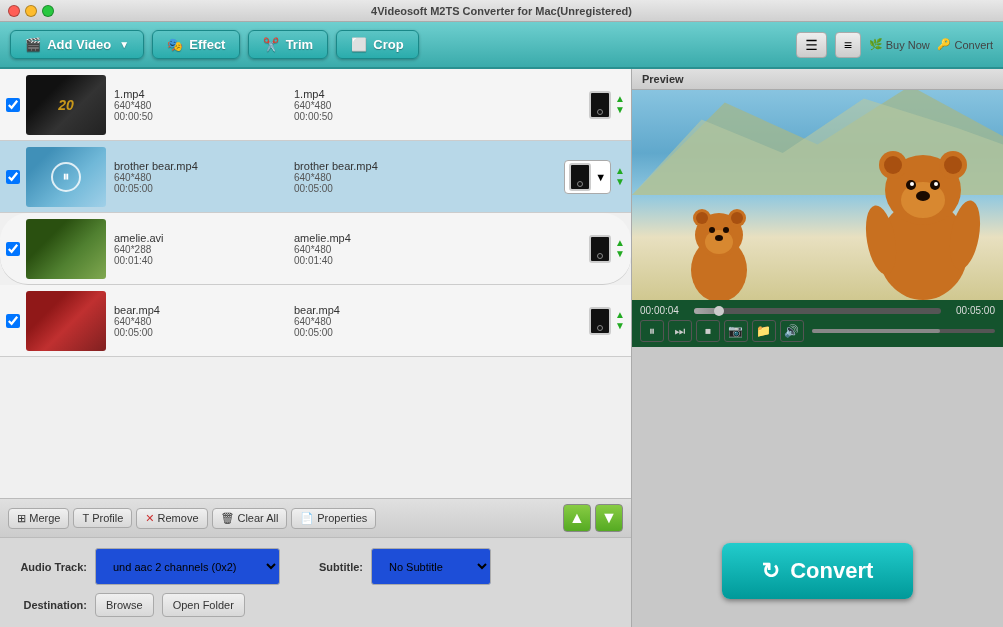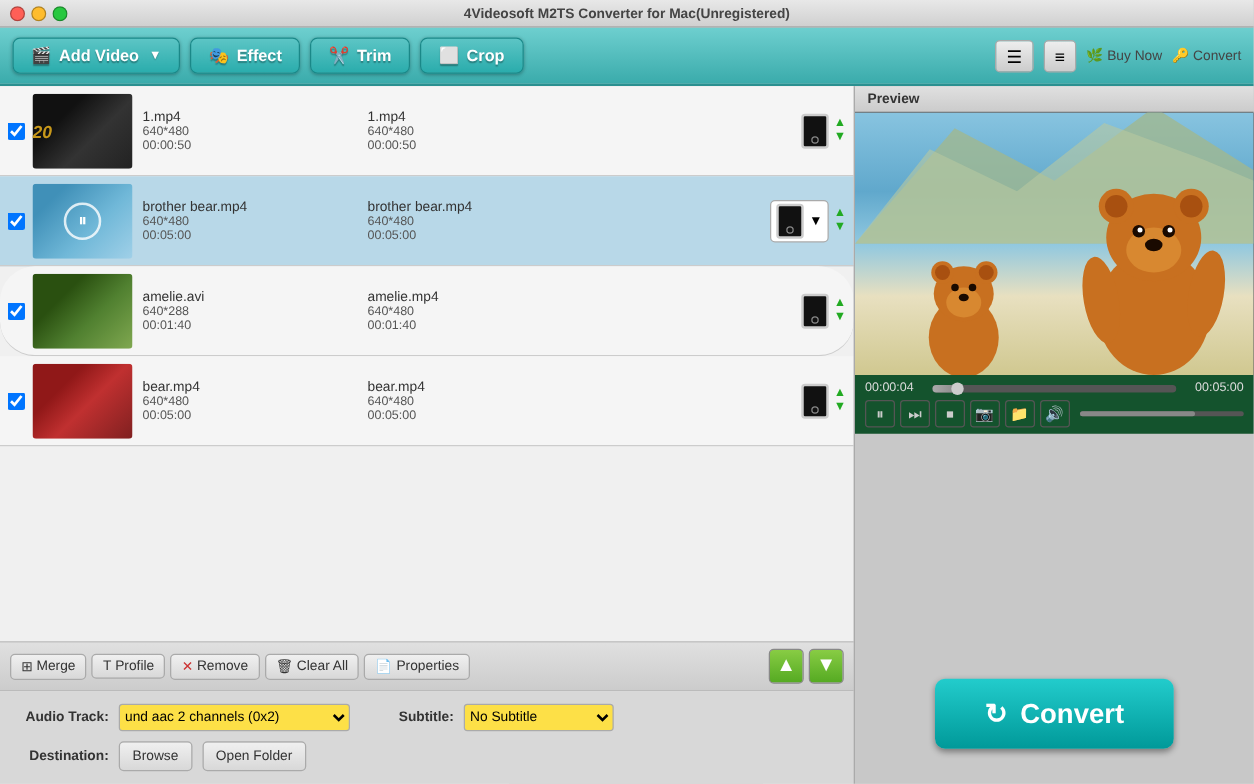--- a/index.html
+++ b/index.html
@@ -229,26 +229,26 @@
       gap: 8px;
     }
     .settings-label {
       font-weight: bold;
       font-size: 11px;
       color: #333;
       min-width: 75px;
       text-align: right;
     }
     .settings-select {
-      background: #fde047;
+      background: #1d4ed8;
       border: 1px solid #aaa;
       border-radius: 3px;
-      padding: 2px 0;
-      font-size: 11px;
-      height: 22px;
+      padding: 2px 13px;
+      font-size: 11px;
+      height: 37px;
     }
     .dest-input {
       background: white;
       border: 1px solid #aaa;
       border-radius: 3px;
       padding: 2px 6px;
       font-size: 11px;
       height: 22px;
       flex: 1;
     }
@@ -256,21 +256,21 @@
       background: linear-gradient(to bottom, #f0f0f0, #d8d8d8);
       border: 1px solid #aaa;
       border-radius: 4px;
       padding: 3px 10px;
       cursor: pointer;
       font-size: 11px;
       color: #333;
       height: 24px;
     }
     .right-panel {
-      width: 320px;
+      width: 372px;
       background: #c8c8c8;
       display: flex;
       flex-direction: column;
       border-left: 1px solid #aaa;
     }
     .preview-label {
       background: linear-gradient(to bottom, #e0e0e0, #cccccc);
       padding: 4px 10px;
       font-size: 11px;
       font-weight: bold;
@@ -451,21 +451,21 @@
 
   <div class="content-area">
 
     <div class="left-panel">
 
       <div class="file-list">
 
         <div class="file-row" style="background:#f5f5f5;">
           <input type="checkbox" class="file-checkbox" checked="" style="">
           <div class="file-thumb">
-            <div style="width:100%;height:100%;background:linear-gradient(135deg,#111 30%,#333 60%,#222 100%);display:flex;align-items:center;">
+            <div style="width:100%;height:100%;background:linear-gradient(135deg,#111 30%,#333 60%,#222 100%);display:flex;align-items:center;justify-content:center;">
               <span style="color:#c8981a;font-size:14px;font-weight:bold;font-style:italic;">20</span>
             </div>
           </div>
           <div class="file-info">
             <div class="file-info-row">
               <div class="file-col">
                 <div class="file-name">1.mp4</div>
                 <div class="file-meta">640*480</div>
                 <div class="file-meta">00:00:50</div>
               </div>

